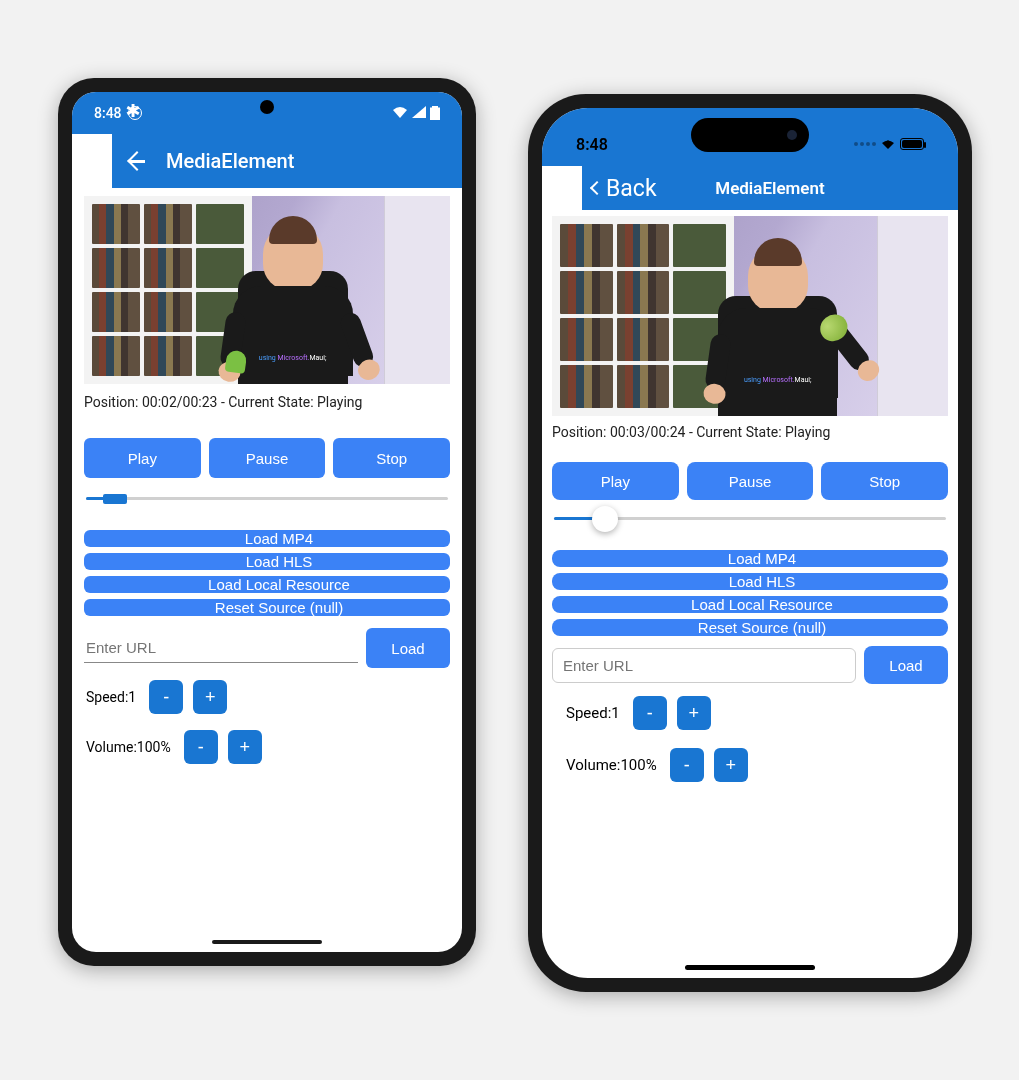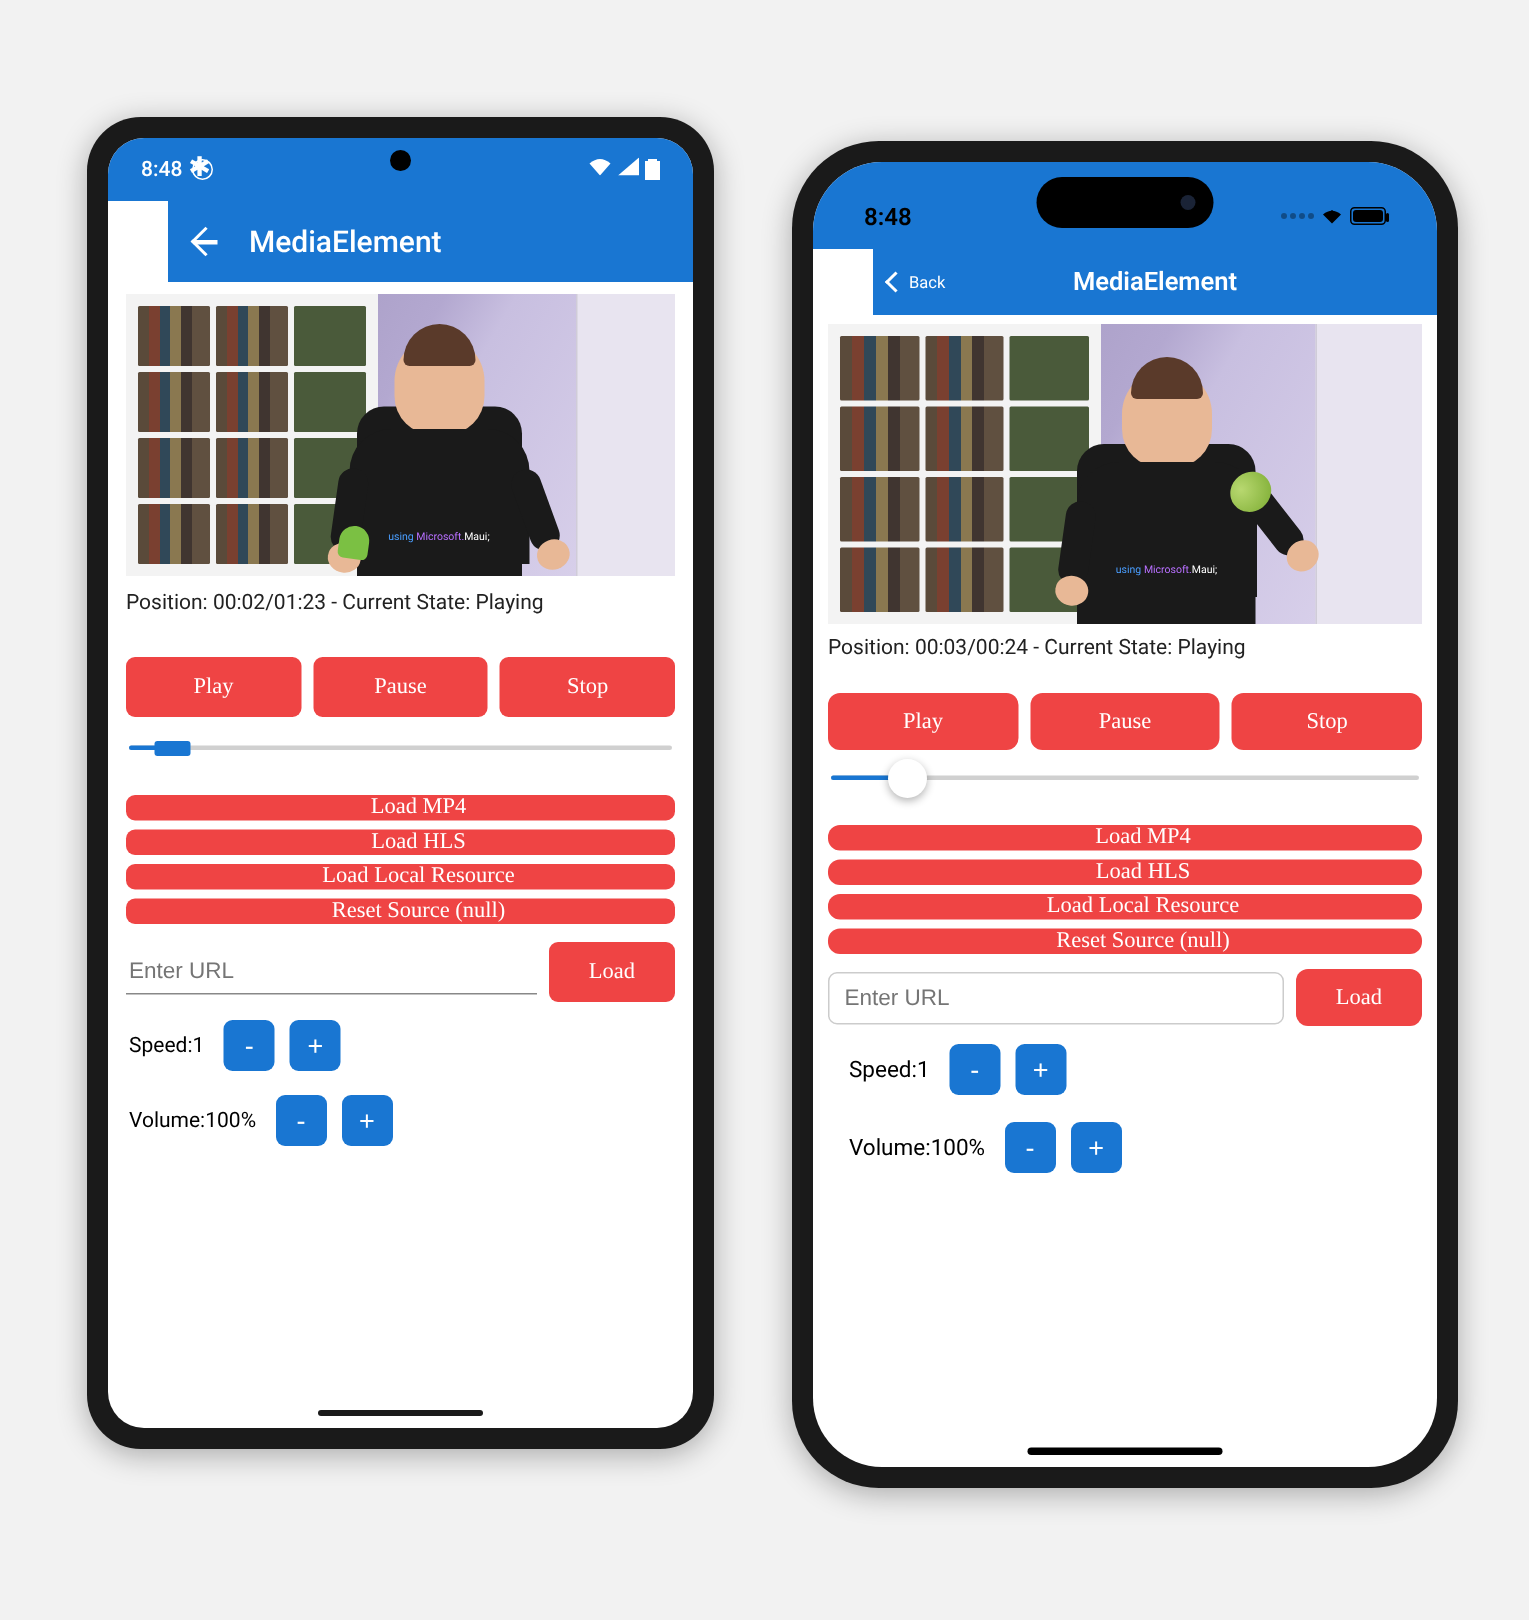--- a/index.html
+++ b/index.html
@@ -159,21 +159,21 @@
     font-size: 17px;
     font-weight: 600;
     height: 44px;
   }
   .navbar.ios .back {
     position: absolute;
     left: 10px;
     display: flex;
     align-items: center;
     font-weight: 400;
-    font-size: 11px;
+    font-size: 23px;
     gap: 2px;
   }
   .back-arrow-a {
     width: 20px; height: 20px;
     display: inline-block;
     position: relative;
   }
   .back-arrow-a::before {
     content: "";
     position: absolute;
@@ -314,31 +314,30 @@
     border-left:1px solid #d0ccd8;
   }
   .position {
     font-size: 14px;
     color: #222;
     padding: 2px 0;
   }
   .row3 { display:flex; gap:8px; margin-top: 18px; }
   .device.ios .row3 { margin-top: 14px; }
   .btn {
-    background: #ef4444;
+    background: #3b82f6;
     color: #fff;
     border: none;
     border-radius: 6px;
     font-size: 15px;
     height: 40px;
     display: flex;
     align-items: center;
     justify-content: center;
     flex: 1;
-    font-family: Liberation Serif, serif;
   }
   .device.ios .btn { border-radius: 8px; height: 38px; font-size: 15px; }
   .btn.wide { width: 100%; padding-left: 24px; }
   .seek {
     height: 20px;
     display:flex;
     align-items:center;
     padding: 0 2px;
     margin: 2px 0 4px;
   }
@@ -474,21 +473,21 @@
                   <div class="android-fig"></div>
                 </div>
               </div>
             <div class="arm r">
                 <div class="hand"></div>
               </div>
             <div class="shirt-txt"><span class="u">using </span><span class="m">Microsoft.</span><span>Maui;</span></div>
           </div>
         </div>
       </div>
-      <div class="position">Position: 00:02/01:23 - Current State: Playing</div>
+      <div class="position">Position: 00:02/00:23 - Current State: Playing</div>
       <div class="row3">
         <button class="btn">Play</button>
         <button class="btn">Pause</button>
         <button class="btn">Stop</button>
       </div>
       <div class="seek">
         <div class="track">
           <div class="fill" style="width:8%"></div>
           <div class="thumb-a" style="left:calc(8% - 12px)"></div>
         </div>

